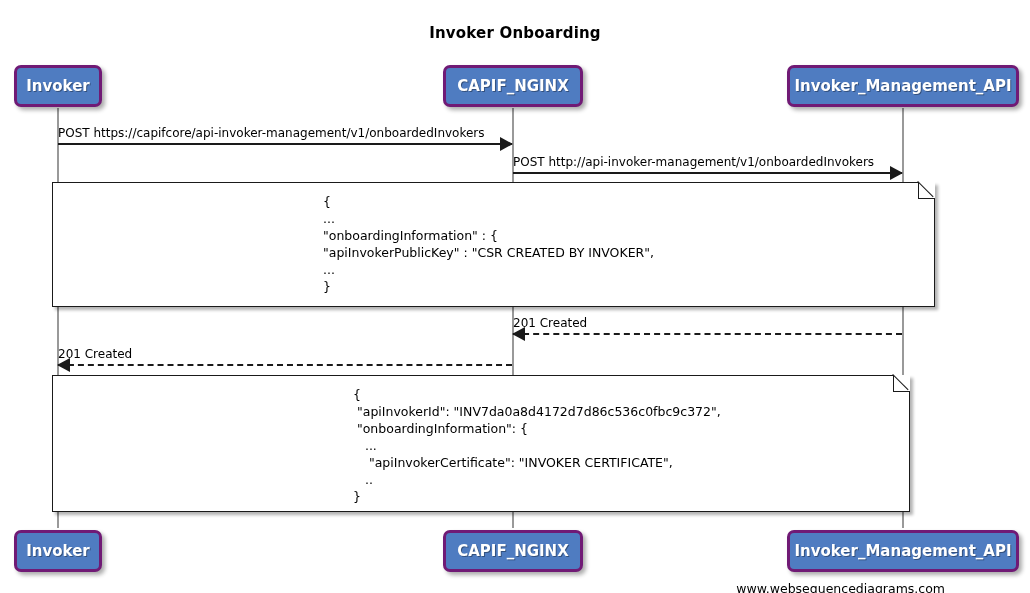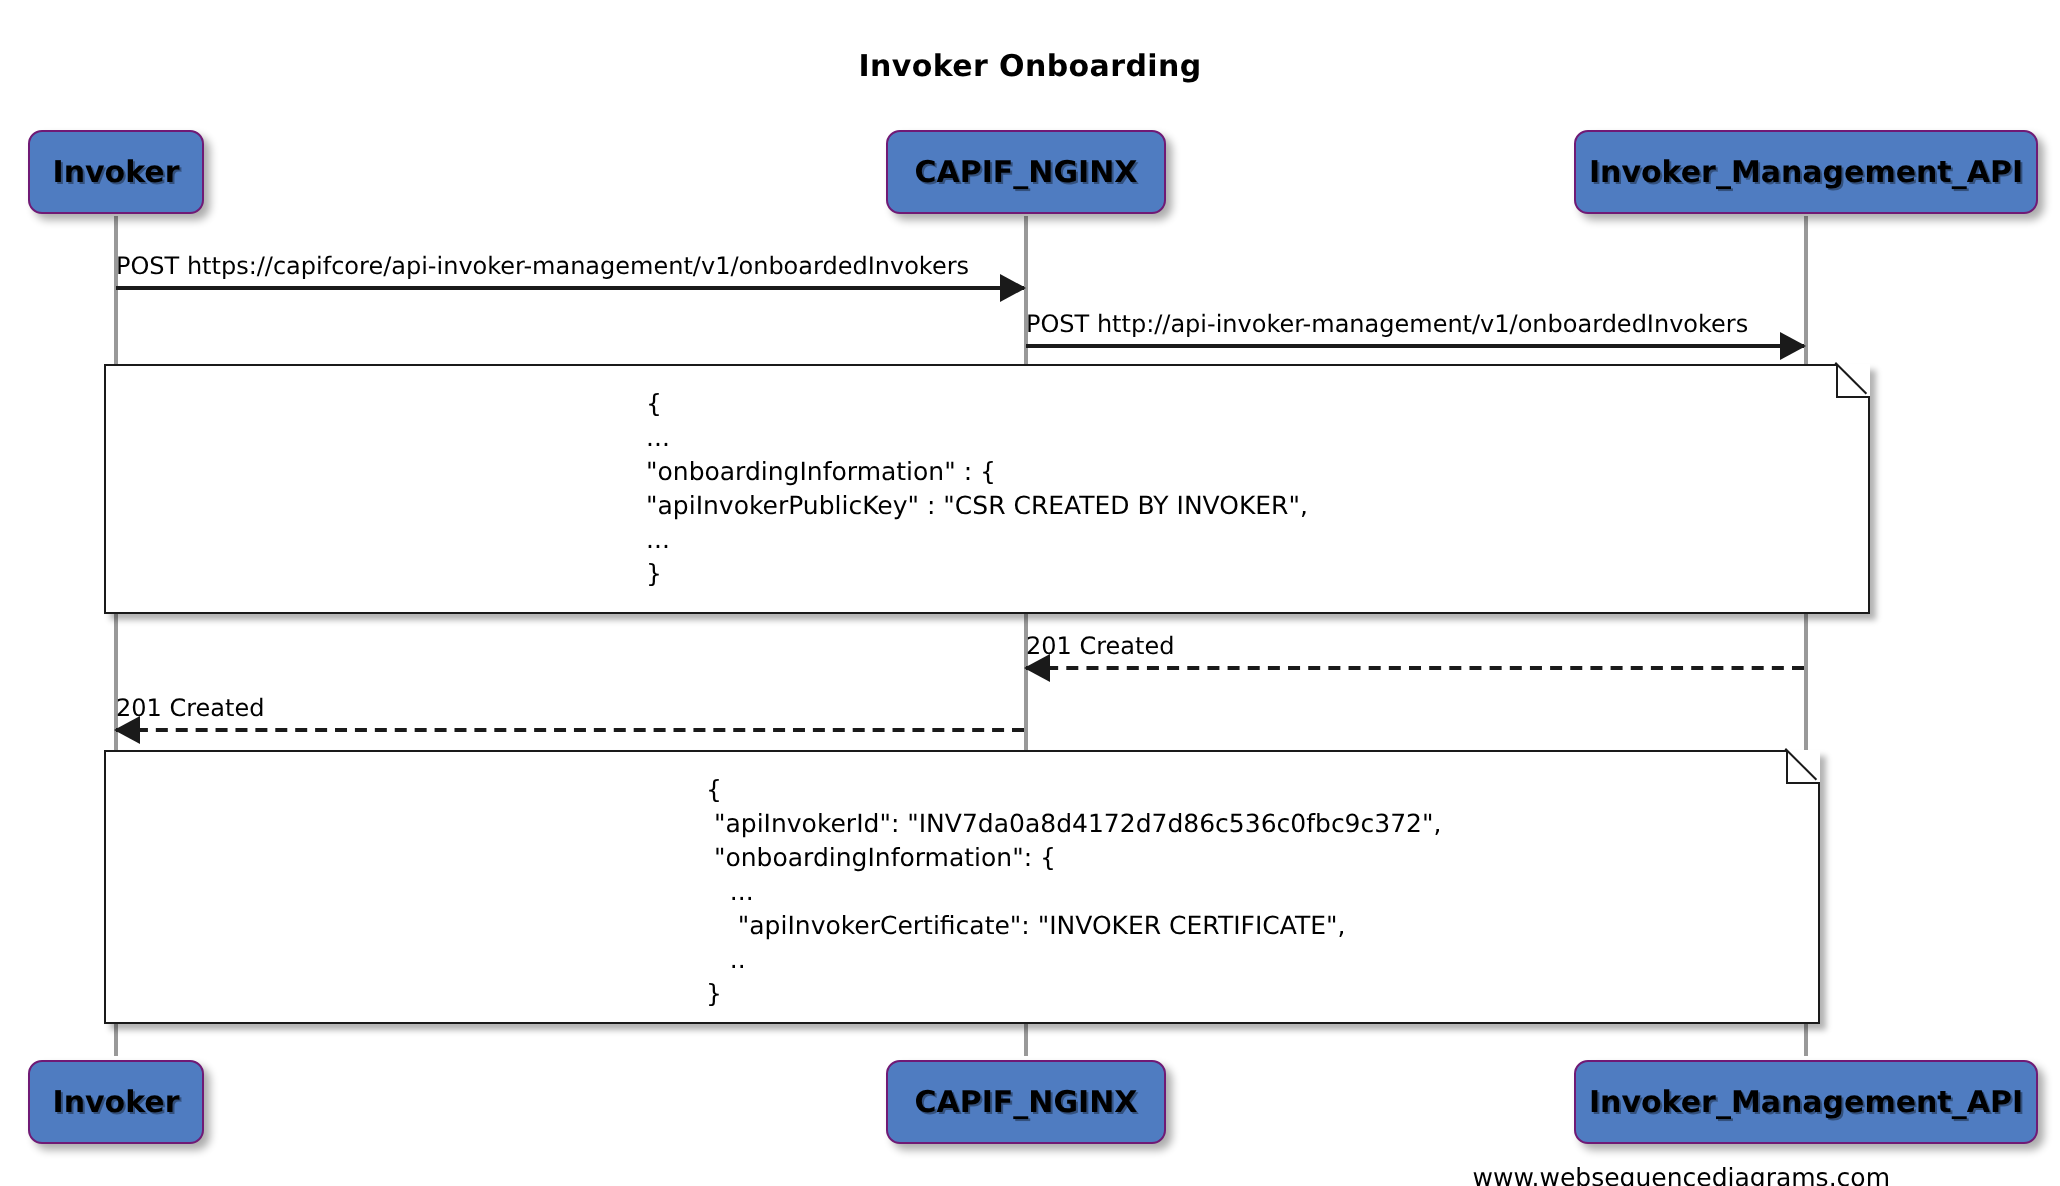--- a/index.html
+++ b/index.html
@@ -42,23 +42,23 @@
     background: #999999;
     top: 96px;
     height: 420px;
   }
 
   
   .actor-box {
     position: absolute;
     box-sizing: border-box;
     background: #4F7CC1;
-    border: 1px solid #701a75;
+    border: 3px solid #701a75;
     border-radius: 7px;
-    color: #000000;
+    color: #ffffff;
     font-size: 15px;
     font-weight: bold;
     display: flex;
     align-items: center;
     justify-content: center;
     height: 42px;
     box-shadow: 3px 3px 4px rgba(0,0,0,0.33);
     text-shadow: 1px 1px 0 rgba(0,0,0,0.35);
     white-space: nowrap;
   }

